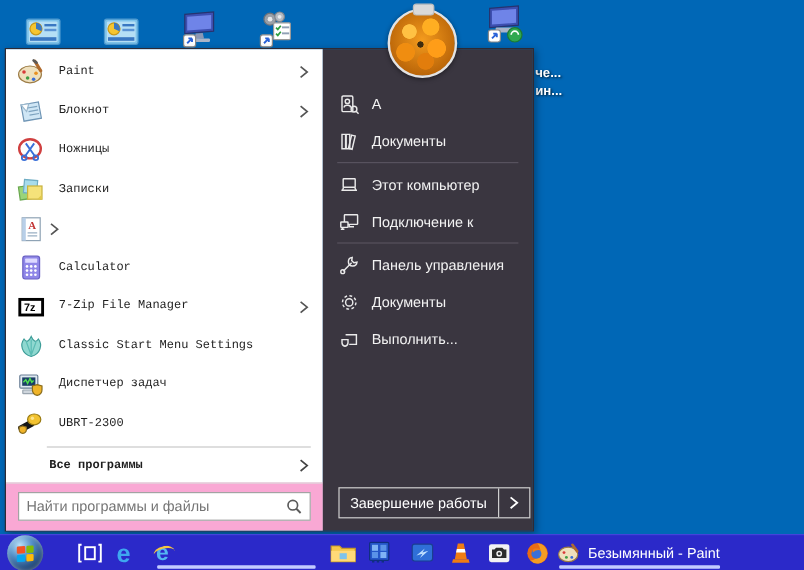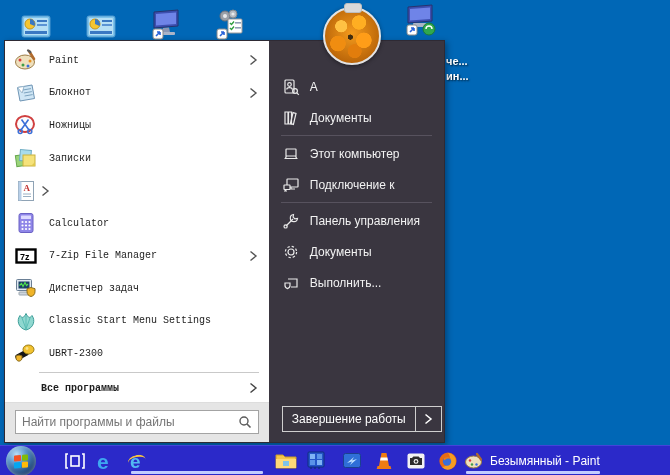--- a/index.html
+++ b/index.html
@@ -15,21 +15,21 @@
   .start-menu{position:absolute;left:4px;top:40px;width:441px;height:403px;z-index:5;
     display:flex;border:1px solid #2e2a34;box-sizing:border-box;box-shadow:2px 2px 6px rgba(0,0,0,.35);}
   .menu-left{width:265px;background:#ffffff;display:flex;flex-direction:column;padding-top:3px;box-sizing:border-box;}
   .menu-item{display:flex;align-items:center;height:33px;padding:0 6px 0 8px;cursor:default;}
   .mi-icon{width:26px;height:26px;flex:0 0 26px;display:flex;align-items:center;justify-content:center;}
   .mi-label{margin-left:10px;font-size:10px;color:#1e1e1e;white-space:nowrap;flex:1;font-family:Liberation Mono, monospace;}
   .chev{flex:0 0 12px;margin-right:4px;}
   .left-sep{height:1px;background:#c9c9c9;margin:2px 10px 2px 34px;}
   .all-programs{height:27px;}
   .all-programs .mi-label{font-weight:bold;margin-left:28px;}
-  .search-strip{margin-top:auto;height:41px;background:#e5e5e5;border-top:1px solid #dddddd;
+  .search-strip{margin-top:auto;height:41px;background:#f9a8d4;border-top:1px solid #dddddd;
     display:flex;align-items:center;padding:0 10px;box-sizing:border-box;}
   .search-box{flex:1;height:24px;background:#fff;border:1px solid #a3a3a3;display:flex;align-items:center;box-sizing:border-box;}
   .search-box input{flex:1;border:none;outline:none;font-size:12px;color:#3c3c3c;padding:0 6px;
     font-family:"Liberation Sans",sans-serif;background:transparent;}
   .search-box input::placeholder{color:#757575;}
   .search-mag{margin-right:6px;}
 
   .menu-right{width:176px;background:#3a3640;display:flex;flex-direction:column;
     padding-top:30px;box-sizing:border-box;position:relative;}
   .rm-item{display:flex;align-items:center;height:31px;padding:0 8px 0 12px;}
@@ -244,38 +244,38 @@
         </span>
         <span class="mi-label">7-Zip File Manager</span>
         <svg class="chev" width="12" height="14" viewBox="0 0 12 14">
           <path d="M3.5 2.5 L9 7 L3.5 11.5" fill="none" stroke="#555" stroke-width="1.4"></path>
           </svg>
       </div>
 
       <div class="menu-item">
         <span class="mi-icon">
           <svg width="24" height="24" viewBox="0 0 24 24">
+            <path d="M12 21 C4 19 2.5 11 6 6.5 C8 9.5 10 9 12 4.5 C14 9 16 9.5 18 6.5 C21.5 11 20 19 12 21 Z" fill="#8fd8d0" stroke="#3d9d98"></path>
+            <path d="M12 20 L8 9 M12 20 L12 7 M12 20 L16 9" stroke="#5bbcb4" stroke-width="1" fill="none"></path>
+          </svg>
+        </span>
+        <span class="mi-label">Classic Start Menu Settings</span>
+      </div>
+
+      <div class="menu-item">
+        <span class="mi-icon">
+          <svg width="24" height="24" viewBox="0 0 24 24">
             <rect x="2.5" y="3.5" width="15" height="11" rx="1" fill="#dfe8f0" stroke="#6a7f95"></rect>
             <rect x="4.5" y="5.5" width="11" height="7" fill="#1b3f66"></rect>
             <path d="M5.5 9.5 l2-2 1.5 3 2-4 1.5 3 1.5-1.5" stroke="#4fe04f" stroke-width="1.2" fill="none"></path>
             <rect x="5" y="16" width="12" height="3" rx="0.5" fill="#cfd6dd" stroke="#9aa5af"></rect>
             <path d="M17 11.5 l4 1.2 v3 c0 2.6-1.6 4.2-4 4.8 c-2.4-.6-4-2.2-4-4.8 v-3 z" fill="#f0b429" stroke="#8a6d1d"></path>
           </svg>
         </span>
         <span class="mi-label">Диспетчер задач</span>
-      </div>
-
-      <div class="menu-item">
-        <span class="mi-icon">
-          <svg width="24" height="24" viewBox="0 0 24 24">
-            <path d="M12 21 C4 19 2.5 11 6 6.5 C8 9.5 10 9 12 4.5 C14 9 16 9.5 18 6.5 C21.5 11 20 19 12 21 Z" fill="#8fd8d0" stroke="#3d9d98"></path>
-            <path d="M12 20 L8 9 M12 20 L12 7 M12 20 L16 9" stroke="#5bbcb4" stroke-width="1" fill="none"></path>
-          </svg>
-        </span>
-        <span class="mi-label">Classic Start Menu Settings</span>
       </div>
 
       <div class="menu-item">
         <span class="mi-icon">
           <svg width="24" height="24" viewBox="0 0 24 24">
             <rect x="1" y="11" width="14" height="6" rx="2" fill="#161616" transform="rotate(-28 8 14)"></rect>
             <ellipse cx="14.5" cy="8.5" rx="5.5" ry="4.5" fill="#f2c230" stroke="#9a7b12"></ellipse>
             <circle cx="13" cy="7.5" r="1.4" fill="#fbe38a"></circle>
             <path d="M4 14 l3 .9 v2 c0 1.8-1.1 2.9-3 3.3 c-1.9-.4-3-1.5-3-3.3 v-2 z" fill="#f0b429" stroke="#8a6d1d" transform="translate(1 0)"></path>
           </svg>

